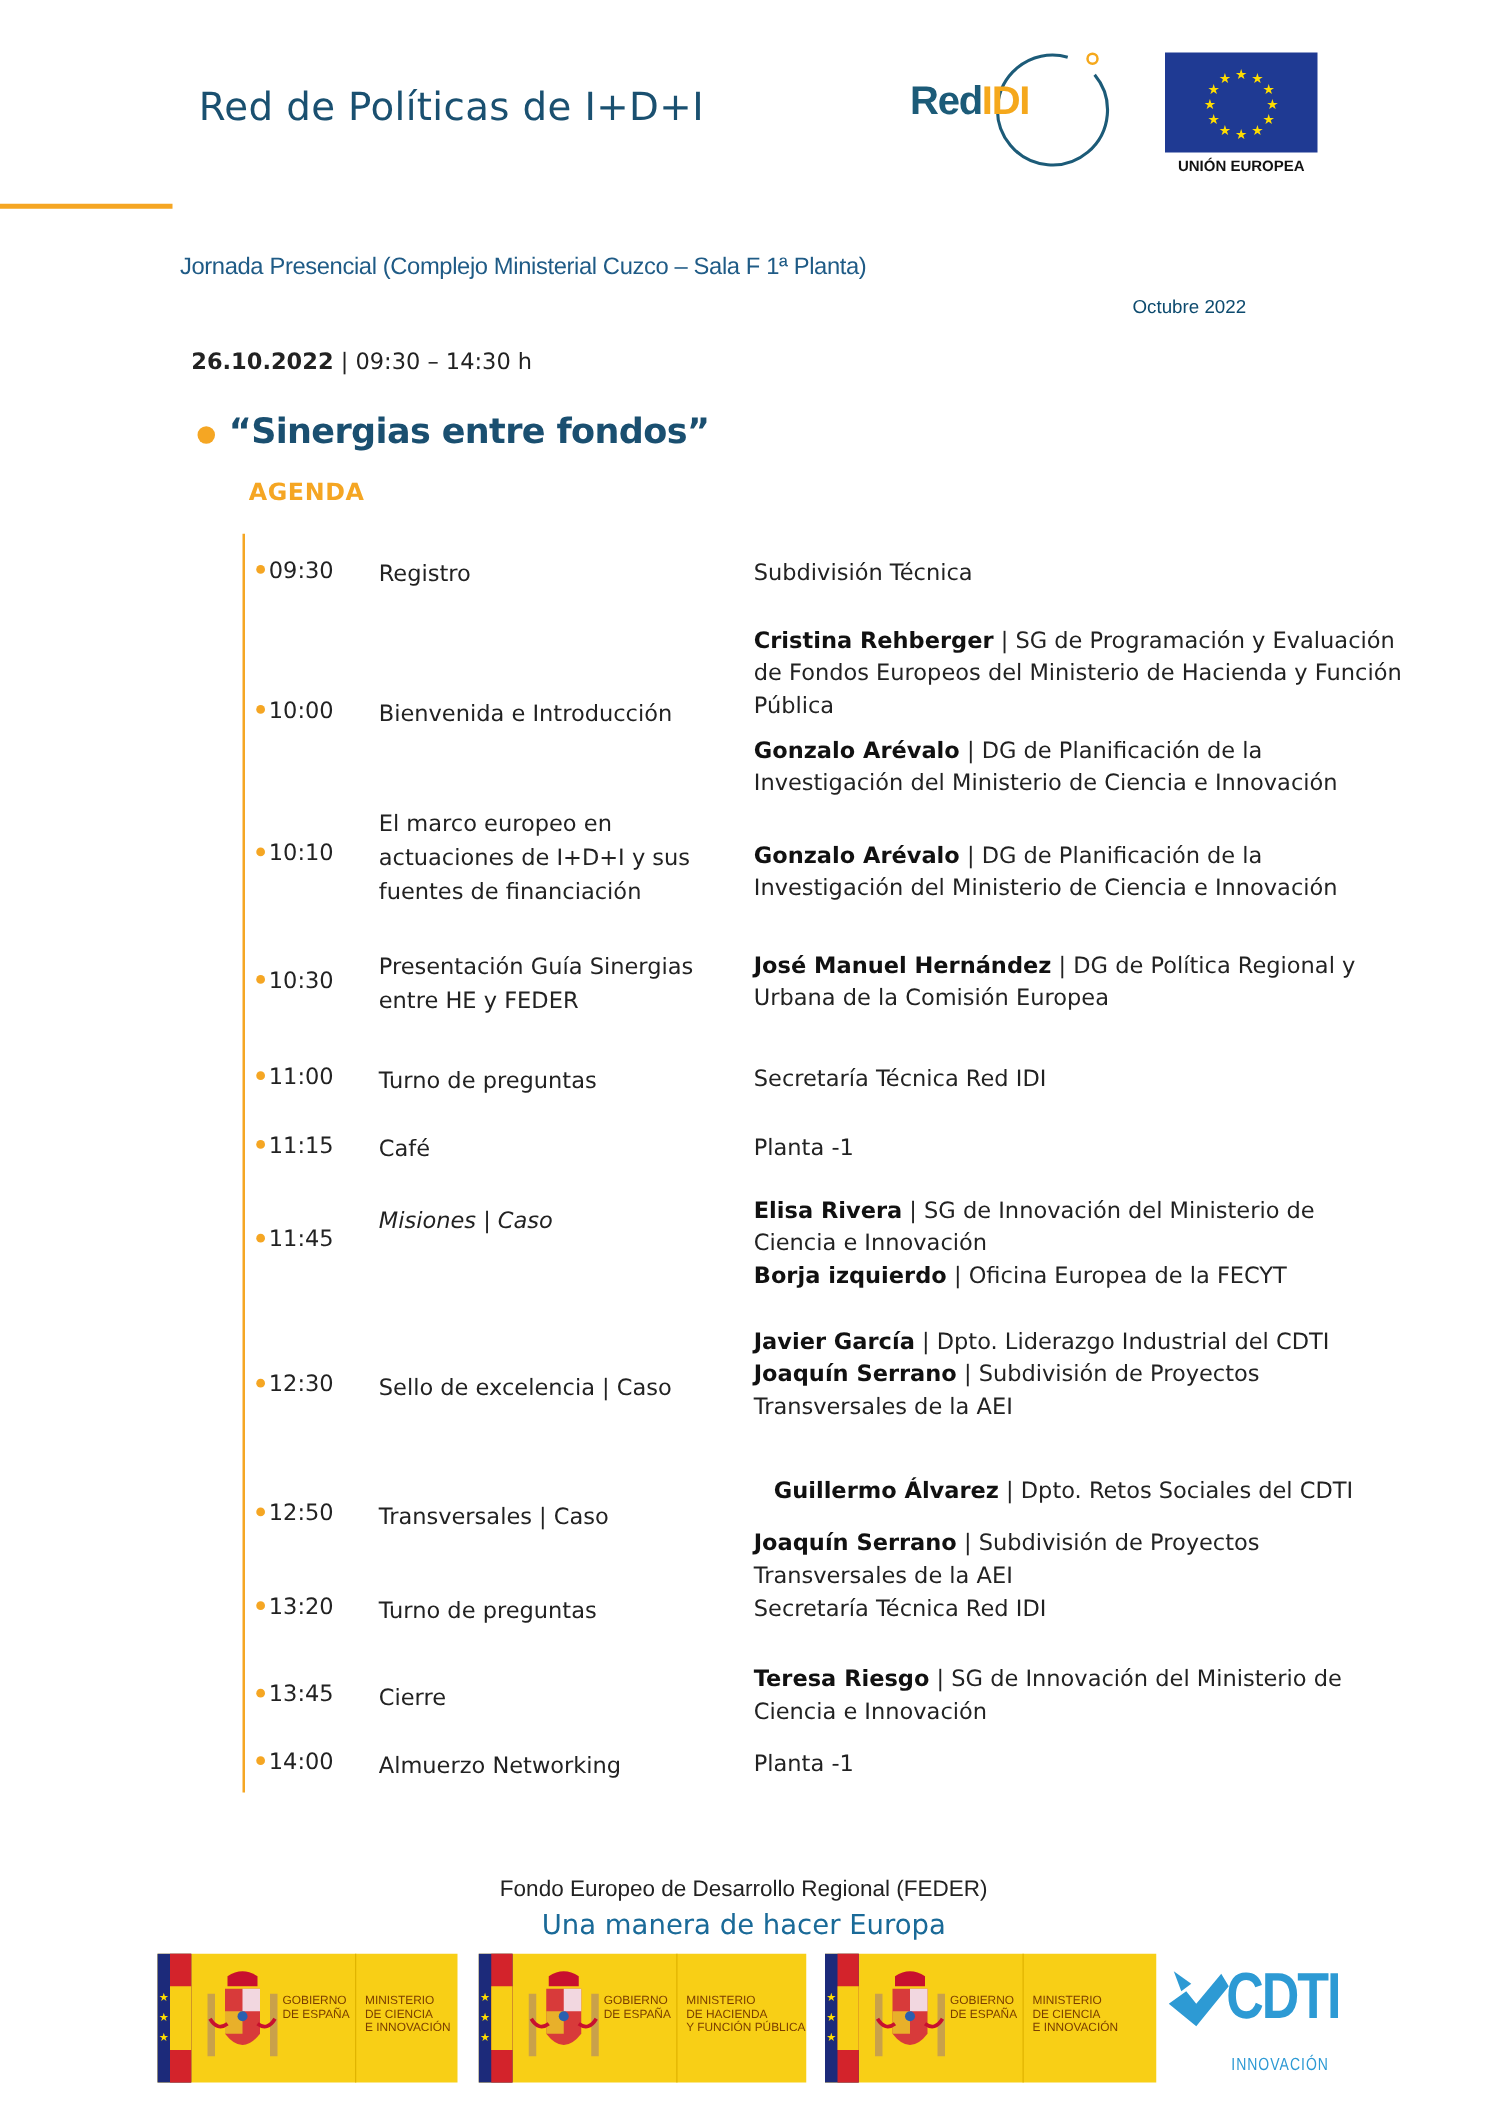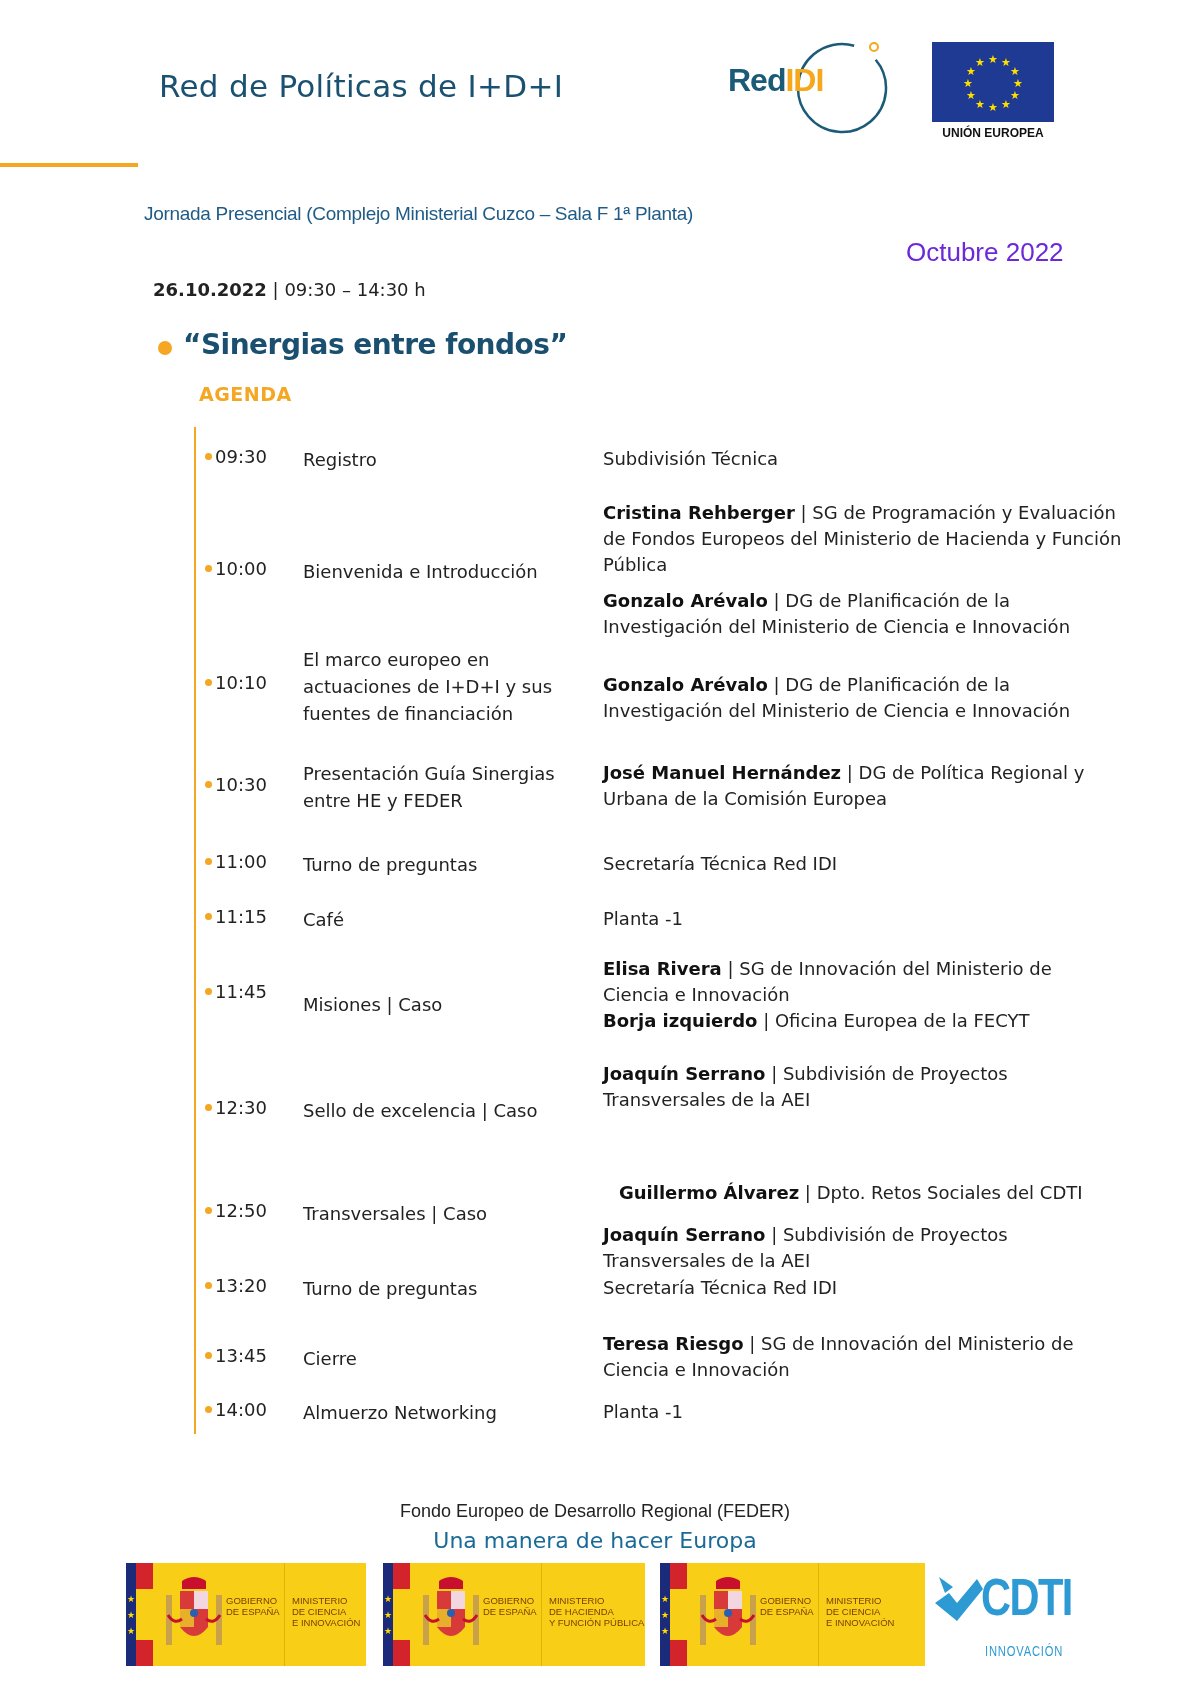--- a/index.html
+++ b/index.html
@@ -12,21 +12,21 @@
   .redidi-logo { left:726px; top:38px; width:180px; height:96px; }
   .redidi-text { position:absolute; left:2px; top:24px; font-size:32px; font-weight:bold; font-family:"Liberation Sans", sans-serif; letter-spacing:-1px; }
   .redidi-text .red { color:#1c5b78; }
   .redidi-text .idi { color:#f5a81c; }
 
   .eu-logo { left:932px; top:42px; width:122px; height:100px; }
   .eu-flag { position:absolute; left:0; top:0; width:122px; height:80px; background:#1f3a93; }
   .eu-label { position:absolute; left:0; top:84px; width:122px; text-align:center; font-size:12px; font-weight:bold; color:#111; font-family:"Liberation Sans", sans-serif; }
 
   .subtitle { left:144px; top:203px; font-size:19px; color:#1f5b86; font-family:"Liberation Sans", sans-serif; letter-spacing:-0.3px; }
-  .month { left:906px; top:237px; font-size:26px; color:#6d28d9; font-family:"Liberation Sans", sans-serif; }
+  .month { left:906px; top:237px; font-size:15px; color:#0c4a6e; font-family:"Liberation Sans", sans-serif; }
   .dateline { left:153px; top:279px; font-size:18px; color:#222; }
   .dateline b { font-weight:bold; }
 
   .event-bullet { left:158px; top:341px; width:14px; height:14px; border-radius:50%; background:#f5a623; }
   .event-title { left:183px; top:328px; font-size:28px; font-weight:bold; color:#1a4f70; letter-spacing:-0.5px; }
   .agenda-label { left:199px; top:383px; font-size:19px; font-weight:bold; color:#f5a623; letter-spacing:0.5px; }
 
   .timeline { left:194px; top:427px; width:2px; height:1007px; background:#f5a623; }
 
   .row { position:absolute; left:205px; width:920px; font-size:18px; color:#222; }
@@ -140,30 +140,31 @@
     </div>
     <div class="row" style="top: 906px;">
       <div class="time" style="top: 0px;"><span class="dot"></span><span>11:15</span></div>
       <div class="act" style="top: 0px;">Café</div>
       <div class="who" style="top: 0px;">
         <p><span>Planta -1</span></p>
       </div>
     </div>
     <div class="row" style="top: 958px;">
       <div class="time" style="top: 23px;"><span class="dot"></span><span>11:45</span></div>
-      <div class="act" style="top: 33px;">Misiones | Caso</div>
+      <div class="act" style="top: 5px; font-style: italic;">Misiones | Caso</div>
       <div class="who" style="top: -2px;">
         <p style="margin: 0px;"><b>Elisa Rivera</b><span> | SG de Innovación del Ministerio de Ciencia e Innovación</span></p>
         <p style="margin: 0px;"><b>Borja izquierdo</b><span> | Oficina Europea de la FECYT</span></p>
       </div>
     </div>
     <div class="row" style="top: 1063px;">
       <div class="time" style="top: 34px;"><span class="dot"></span><span>12:30</span></div>
       <div class="act" style="top: 34px;">Sello de excelencia | Caso</div>
       <div class="who" style="top: -2px;">
+        <p style="margin: 0px;"><b>Javier García</b><span> | Dpto. Liderazgo Industrial del CDTI</span></p>
         <p style="margin: 0px;"><b>Joaquín Serrano</b><span> | Subdivisión de Proyectos Transversales de la AEI</span></p>
       </div>
     </div>
     <div class="row" style="top: 1166px;">
       <div class="time" style="top: 34px;"><span class="dot"></span><span>12:50</span></div>
       <div class="act" style="top: 34px;">Transversales | Caso</div>
       <div class="who" style="top: -2px;">
         <p style="margin: 16px;"><b>Guillermo Álvarez</b><span> | Dpto. Retos Sociales del CDTI</span></p>
         <p style="margin: 0px;"><b>Joaquín Serrano</b><span> | Subdivisión de Proyectos Transversales de la AEI</span></p>
       </div>

